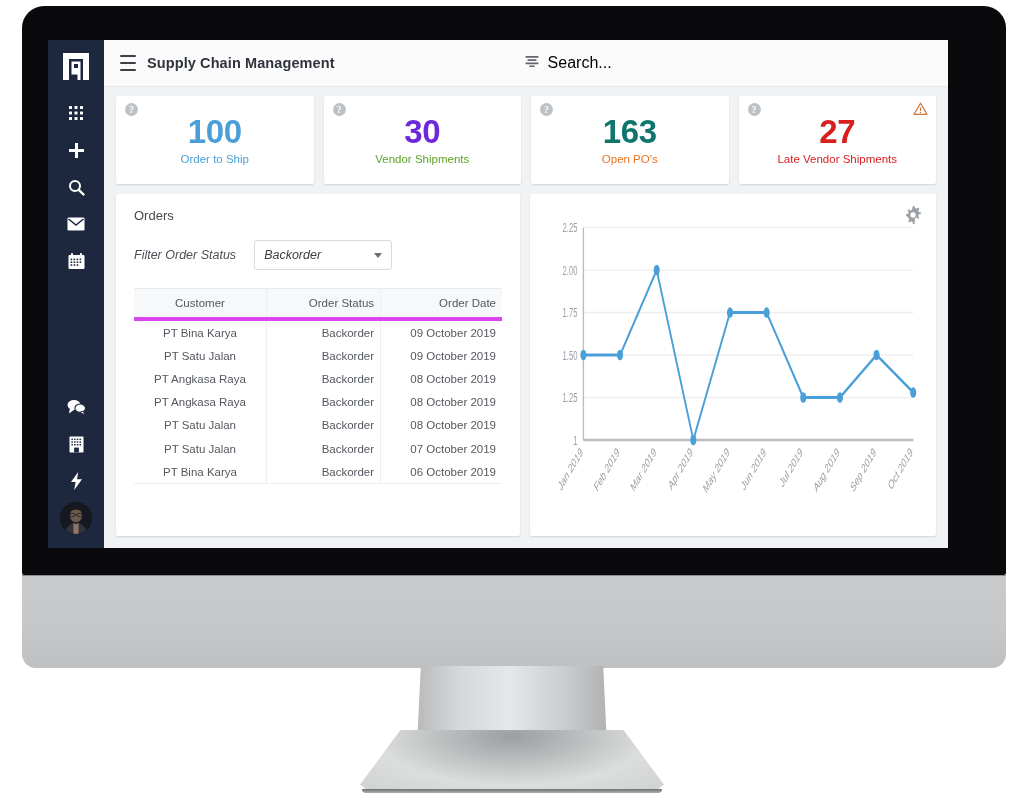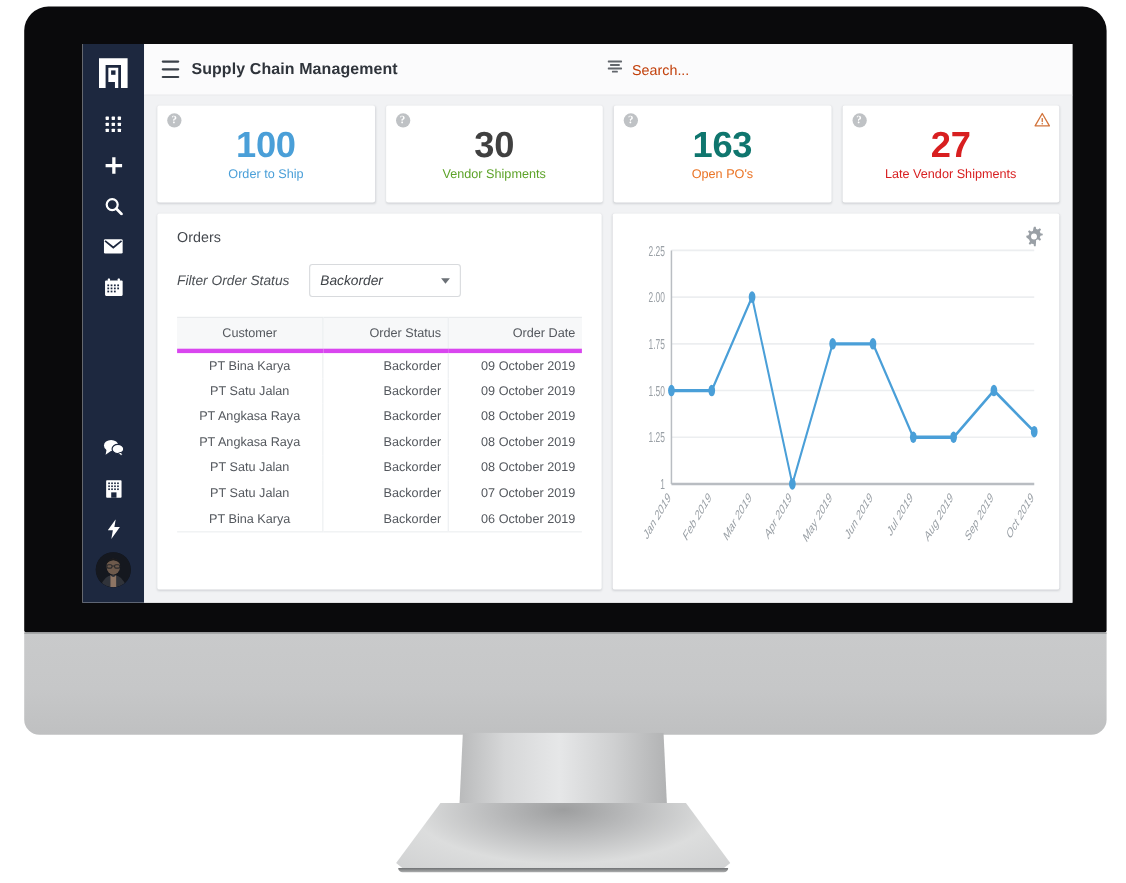--- a/index.html
+++ b/index.html
@@ -53,21 +53,21 @@
     position: absolute;
     left: 50%; top: 789px; transform: translateX(-50%);
     width: 300px; height: 4px;
     background: linear-gradient(180deg,#6e7072,#aeafb0);
     border-radius: 0 0 5px 5px;
   }
 
   
   #screen {
     position: absolute;
-    left: 75px; top: 40px;
+    left: 48px; top: 40px;
     width: 900px; height: 508px;
     background: #f1f2f4;
     display: flex;
     overflow: hidden;
   }
 
   
   #sidebar {
     width: 56px; height: 100%;
     background: #1d283f;
@@ -117,21 +117,21 @@
   }
   #hamburger-btn i { display:block; height: 2px; background: #3b4149; border-radius: 1px; }
   #app-title {
     font-size: 14.5px; font-weight: bold; color: #2f343b; letter-spacing: 0.1px;
   }
   #search-area {
     margin-left: 190px;
     display: flex; align-items: center; gap: 9px;
     cursor: text;
   }
-  #search-placeholder { font-size: 13px; color: #c2410c; }
+  #search-placeholder { font-size: 16px; color: #000000; }
 
   
   #content {
     flex: 1 1 auto;
     padding: 9px 12px 12px 12px;
     background: #f1f2f4;
     display: flex; flex-direction: column;
     min-height: 0;
   }
 
@@ -391,21 +391,21 @@
         <section id="kpi-row">
 
           <div class="kpi-card">
             <span class="kpi-help">?</span>
             <span class="kpi-value" style="color:#4a9fd8">100</span>
             <span class="kpi-label" style="color:#4a9fd8">Order to Ship</span>
           </div>
 
           <div class="kpi-card">
             <span class="kpi-help">?</span>
-            <span class="kpi-value" style="color:#404040">30</span>
+            <span class="kpi-value" style="color:#6d28d9">30</span>
             <span class="kpi-label" style="color:#5da329">Vendor Shipments</span>
           </div>
 
           <div class="kpi-card">
             <span class="kpi-help">?</span>
             <span class="kpi-value" style="color:#0f766e">163</span>
             <span class="kpi-label" style="color:#ea7324">Open PO's</span>
           </div>
 
           <div class="kpi-card">

